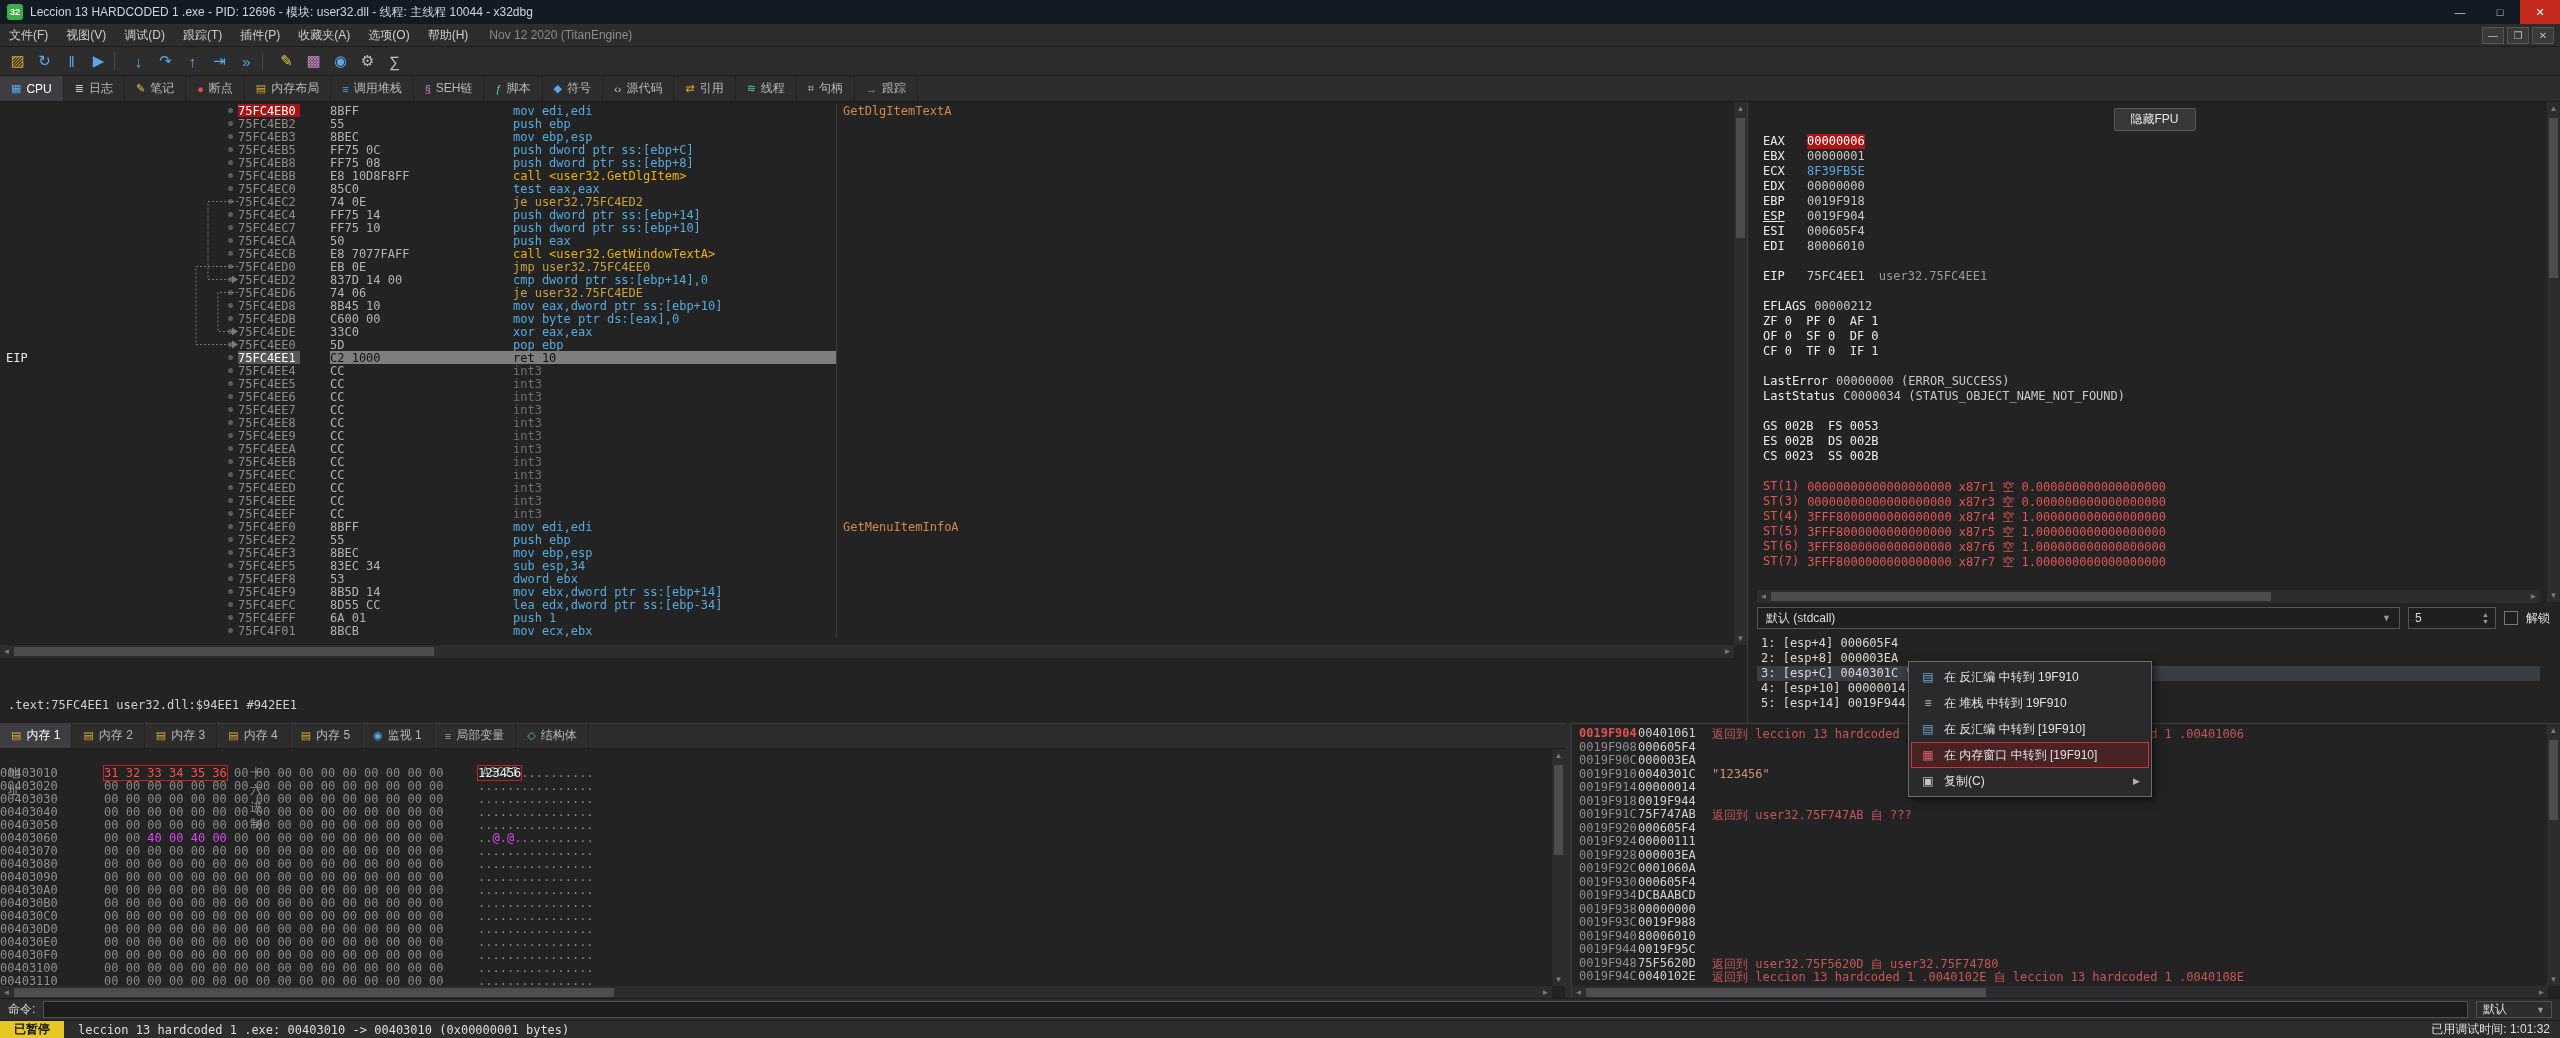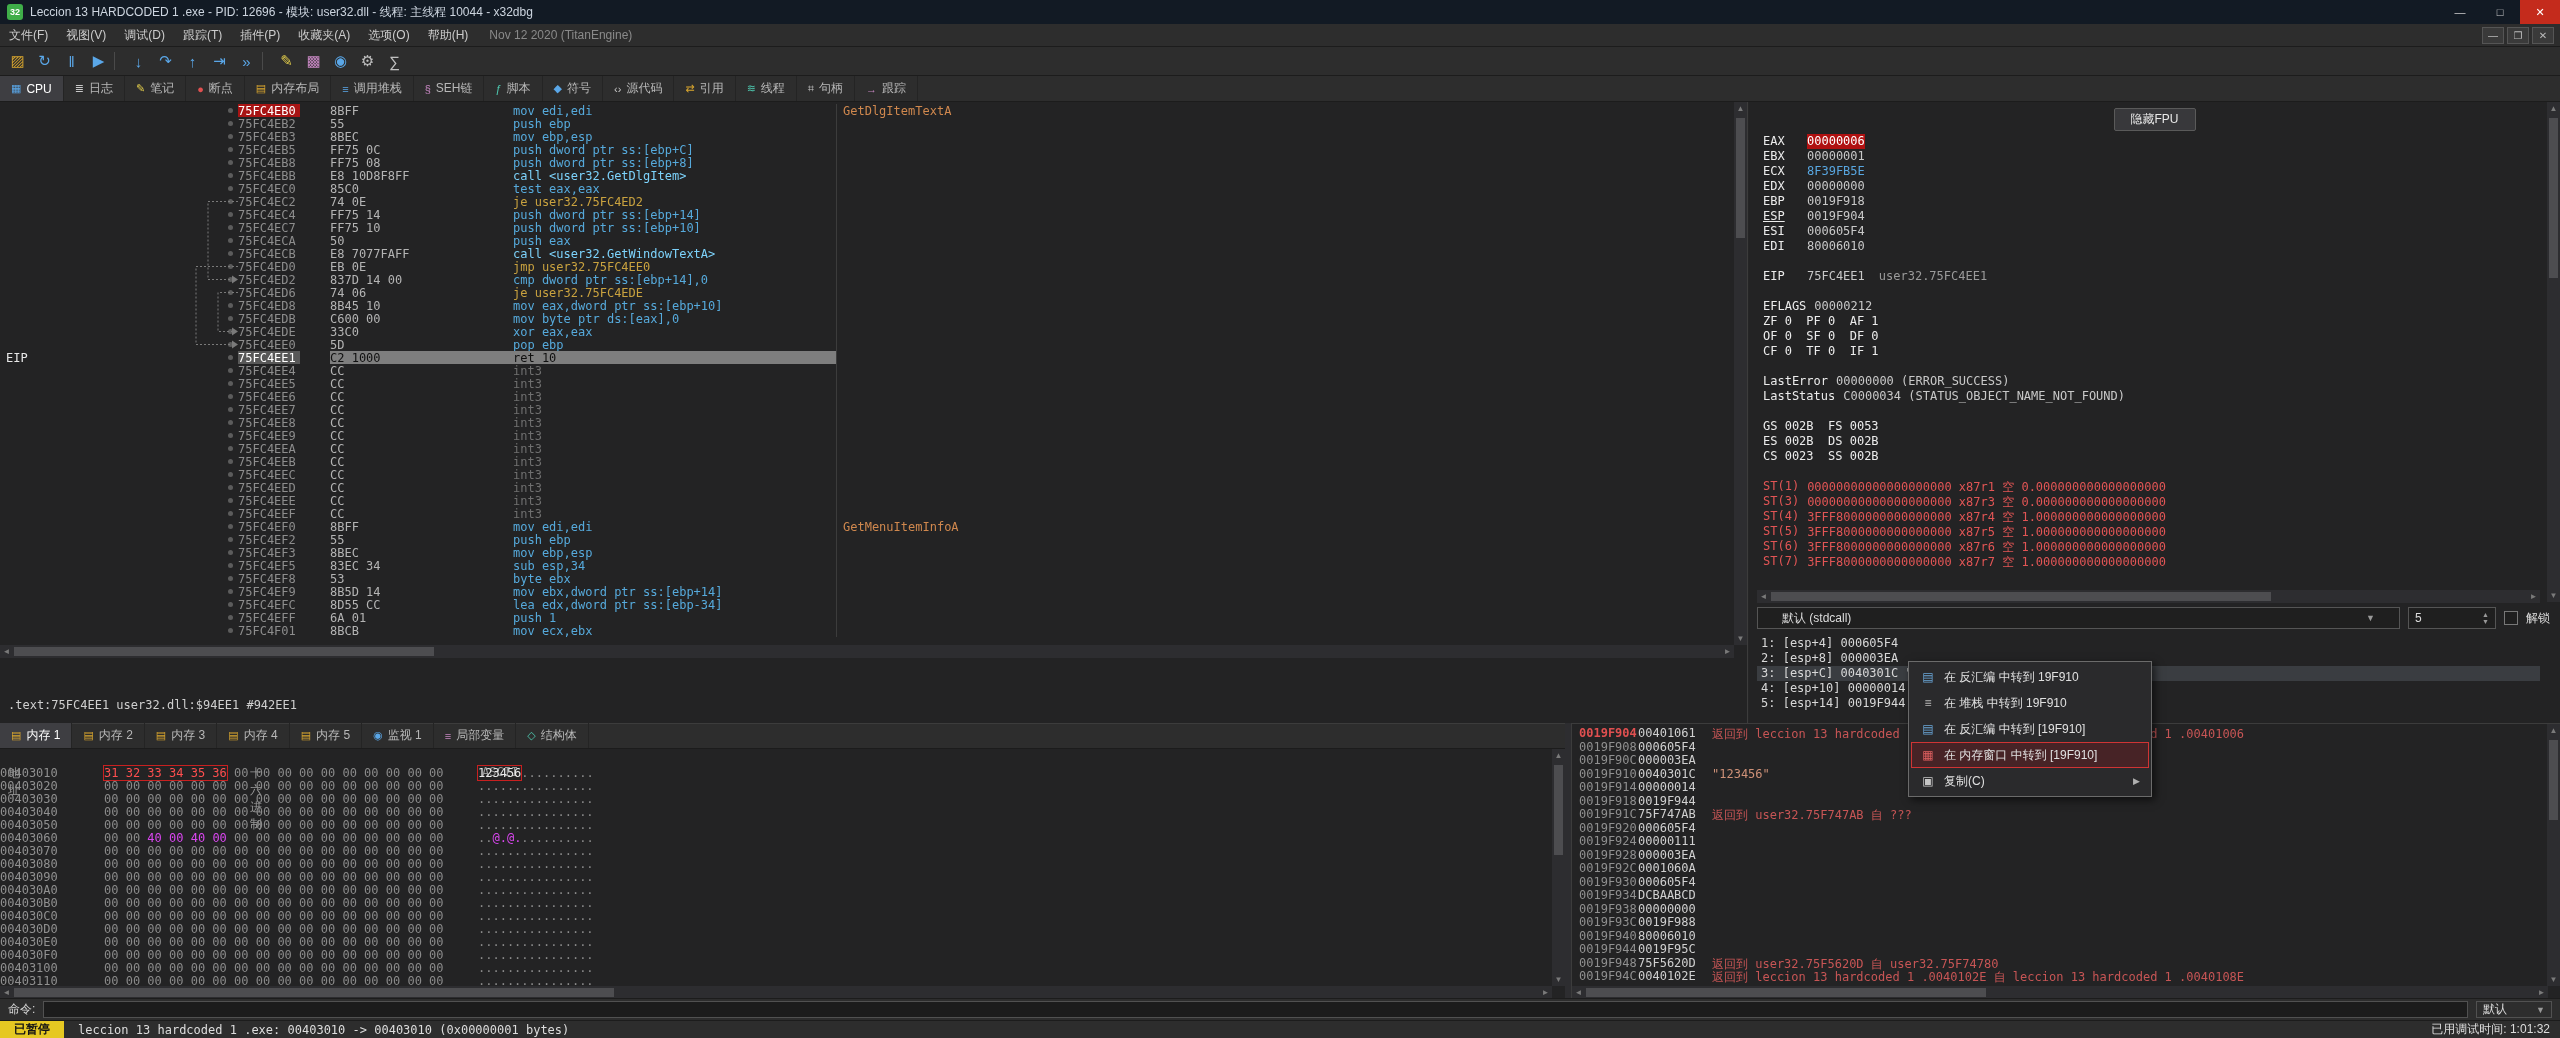--- a/index.html
+++ b/index.html
@@ -46,21 +46,21 @@
   .disasm{left:0;top:102px;width:1748px;height:621px;border-right:1px solid #3c3c3c}
   .drows{position:absolute;left:0;top:2px;width:1734px}
   .drow{display:flex;height:13px;line-height:13px;font:12px "DejaVu Sans Mono",monospace;white-space:pre}
   .dgut{width:238px;display:flex;justify-content:flex-end;align-items:center;padding-right:5px}
   .dot{width:5px;height:5px;border-radius:50%;background:#5c5c5c;display:block}
   .daddr{width:62px;margin-right:30px;color:#8d8d8d}
   .dbytes{width:183px;color:#b4b4b4}
   .dins{width:323px;color:#56aadc}
   .dcmt{flex:1;color:#d0884e;border-left:1px solid #3c3c3c;padding-left:6px}
   .a-bp{background:#a81414;color:#fff}
-  .c-call{color:#7dd3fc}
+  .c-call{color:#eab308}
   .c-jmp{color:#c9a23f}
   .c-int{color:#6f6f6f}
   .row-eip .dbytes,.row-eip .dins{background:#7e7e7e;color:#101010}
   .row-eip .daddr{background:#585858;color:#ffffff}
   .jumps{position:absolute;left:182px;top:2px;pointer-events:none}
   .jumps path{fill:none;stroke:#7a7a7a;stroke-dasharray:2,2}
   .jumps polygon{fill:#7a7a7a}
   .eiplabel{position:absolute;left:6px;top:249px;height:13px;line-height:13px;
     font:12px "DejaVu Sans Mono",monospace;color:#e8e8e8}
   .infoline{position:absolute;left:8px;top:596px;font:12px "DejaVu Sans Mono",monospace;color:#cfcfcf}
@@ -79,21 +79,21 @@
   .rrow{display:flex;height:15px;line-height:15px;font:12px "DejaVu Sans Mono",monospace;white-space:pre}
   .rl{min-width:36px;margin-right:8px;color:#ececec}
   .rv{color:#c8c8c8}
   .rx{color:#9a9a9a;margin-left:14px}
   .vchg{background:#b01111;color:#fff}
   .vblue{color:#58a6e0}
   .lund{text-decoration:underline}
   .strow .rl,.strow .rv{color:#e25555}
   .argshdr{position:absolute;left:8px;top:505px;right:10px;height:22px;display:flex;gap:8px;align-items:center}
   .combo{flex:1;max-width:645px;background:#1f1f1f;border:1px solid #555;height:22px;display:flex;
-    align-items:center;padding:0 24px;font-size:12px;color:#ddd}
+    align-items:center;padding:0 8px;font-size:12px;color:#ddd}
   .combo .dn{margin-left:auto;color:#999;font-size:9px}
   .spin{width:88px;height:22px;background:#1f1f1f;border:1px solid #555;display:flex;align-items:center;
     padding:0 6px;color:#ddd;font-size:12px}
   .spin .ud{margin-left:auto;color:#999;font-size:7px;display:flex;flex-direction:column;line-height:7px}
   .chk{width:14px;height:14px;border:1px solid #777;background:#1f1f1f}
   .chklbl{font-size:12px;color:#ddd}
   .arows{position:absolute;left:8px;top:534px;right:20px}
   .arow{height:15px;line-height:15px;font:12px "DejaVu Sans Mono",monospace;color:#d8d8d8;
     white-space:pre;padding:0 4px}
   .arow.sel{background:#3a3d41}
@@ -590,21 +590,21 @@
           <span class="daddr">75FC4EF5</span>
           <span class="dbytes">83EC 34</span>
           <span class="dins">sub esp,34</span>
           <span class="dcmt"></span>
         </div>
 
         <div class="drow">
           <span class="dgut"><i class="dot"></i></span>
           <span class="daddr">75FC4EF8</span>
           <span class="dbytes">53</span>
-          <span class="dins">byte ebx</span>
+          <span class="dins">dword ebx</span>
           <span class="dcmt"></span>
         </div>
 
         <div class="drow">
           <span class="dgut"><i class="dot"></i></span>
           <span class="daddr">75FC4EF9</span>
           <span class="dbytes">8B5D 14</span>
           <span class="dins">mov ebx,dword ptr ss:[ebp+14]</span>
           <span class="dcmt"></span>
         </div>

